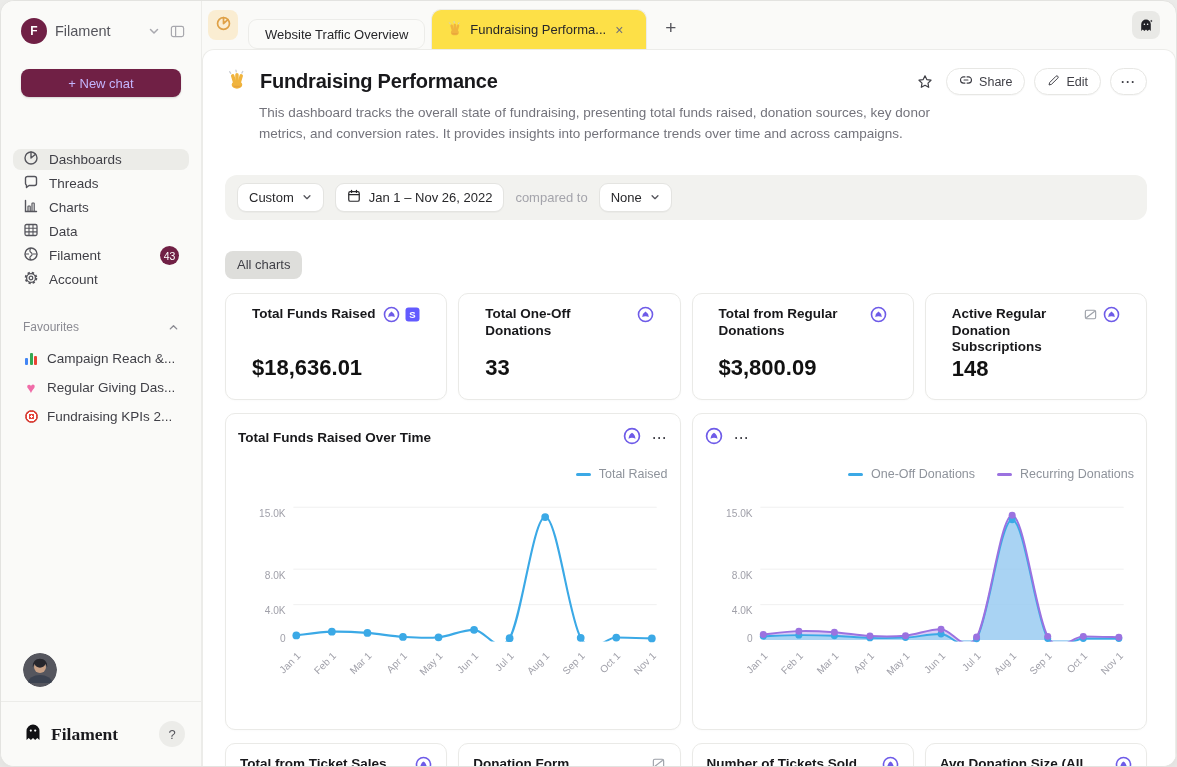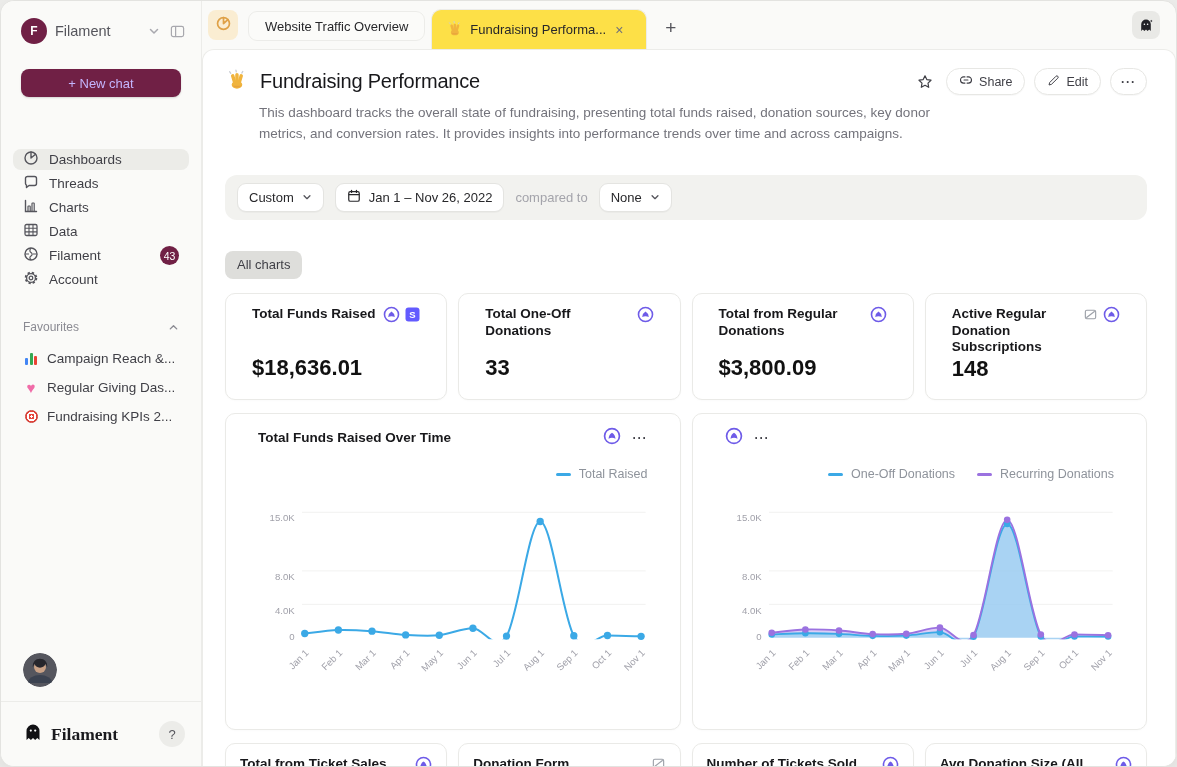--- a/index.html
+++ b/index.html
@@ -47,34 +47,34 @@
   .wordmark{font-family:"Liberation Serif","DejaVu Serif",serif;font-size:17.5px;font-weight:700;color:#1A1A1E}
   .help-btn{margin-left:auto;width:26px;height:26px;border-radius:50%;background:#ECECE9;color:#55555C;
             font-size:13px;display:flex;align-items:center;justify-content:center;cursor:pointer}
 
   
   .main{flex:1;display:flex;flex-direction:column;min-width:0}
   .tabstrip{height:48px;display:flex;align-items:flex-end;padding-left:6px;position:relative}
   .home-tab{width:30px;height:30px;border-radius:8px;background:#FAEDD2;margin:0 10px 9px 0;
             display:flex;align-items:center;justify-content:center;cursor:pointer}
   .tab{display:flex;align-items:center;gap:7px;font-size:13px;color:#27272A;cursor:pointer;white-space:nowrap}
-  .tab.inactive{height:30px;margin-bottom:8px;padding:0 16px;background:#FBFBF9;border:1px solid #ECECE9;
+  .tab.inactive{height:30px;padding:0 16px;background:#FBFBF9;border:1px solid #ECECE9;
                 border-radius:9px}
   .tab.active{height:40px;padding:0 23px 0 14px;background:#fde047;border:1px solid #ECECE9;border-bottom:none;
               border-radius:10px 10px 0 0;position:relative;z-index:3;margin-left:6px}
   .tab-close{color:#71717A;font-size:14px;margin-left:2px;cursor:pointer}
   .new-tab{margin:0 0 12px 18px;color:#55555C;font-size:19px;line-height:1;cursor:pointer}
   .ghost-btn{margin-left:auto;margin-right:16px;margin-bottom:10px;width:28px;height:28px;border-radius:8px;
              background:#E9E9E6;display:flex;align-items:center;justify-content:center;cursor:pointer}
 
   .panel{flex:1;background:#fff;border:1px solid #ECECE9;border-bottom:none;border-radius:12px 12px 0 0;
          overflow:hidden;padding:18px 28px 0 22px;position:relative;z-index:2}
 
   .hdr-row{display:flex;align-items:center;gap:12px}
-  .page-title{font-size:20px;font-weight:400;color:#18181B;letter-spacing:-.2px}
+  .page-title{font-size:20px;font-weight:700;color:#18181B;letter-spacing:-.2px}
   .hdr-actions{margin-left:auto;display:flex;align-items:center;gap:9px}
   .pill-btn{height:27px;border:1px solid #E7E7E4;background:#fff;border-radius:14px;display:flex;
             align-items:center;gap:6px;padding:0 12px;font-size:12.5px;color:#3F3F46;cursor:pointer;
             box-shadow:0 1px 1px rgba(0,0,0,.03);font-family:inherit}
   .star-btn{color:#3F3F46;cursor:pointer;display:flex;padding:0 4px}
   .more-dots{letter-spacing:1px;color:#3F3F46;font-weight:700;font-size:12px}
   .page-desc{margin:7px 0 0 34px;max-width:692px;font-size:13.5px;line-height:1.58;color:#73737B}
 
   .filter-bar{margin-top:30px;height:45px;background:#F2F2EF;border-radius:12px;display:flex;
               align-items:center;gap:11px;padding:0 12px}
@@ -88,21 +88,21 @@
 
   .kpi-grid{margin-top:14px;display:grid;grid-template-columns:repeat(4,1fr);gap:11px}
   .card{background:#fff;border:1px solid #EAEAE7;border-radius:10px;box-shadow:0 1px 2px rgba(0,0,0,.02)}
   .kpi-card{height:107px;padding:12px 26px;display:flex;flex-direction:column}
   .kpi-top{display:flex;align-items:flex-start;gap:6px}
   .kpi-title{font-size:13.5px;font-weight:700;color:#18181B;line-height:1.25;flex:1}
   .kpi-icons{display:flex;gap:5px;align-items:center;flex:0 0 auto}
   .kpi-value{margin-top:auto;font-size:22px;font-weight:600;color:#111;padding-bottom:6px}
 
   .charts-grid{margin-top:13px;display:grid;grid-template-columns:repeat(2,1fr);gap:11px}
-  .chart-card{height:317px;padding:13px 32px;display:flex;flex-direction:column}
+  .chart-card{height:317px;padding:13px 12px;display:flex;flex-direction:column}
   .chart-hdr{display:flex;align-items:center;gap:6px}
   .chart-title{font-size:13.5px;font-weight:700;color:#18181B;flex:1}
   .chart-hdr-icons{display:flex;gap:12px;align-items:center}
   .legend{height:18px;margin-top:17px;display:flex;justify-content:flex-end;align-items:center;gap:22px;
           font-size:12.5px;color:#8E939B}
   .legend .entry{display:flex;align-items:center;gap:8px}
   .legend .dash{width:15px;height:3.5px;border-radius:2px;display:inline-block}
   .chart-svg{width:100%;height:238px;margin-top:2px}
 
   .bottom-grid{margin-top:13px;display:grid;grid-template-columns:repeat(4,1fr);gap:11px}

